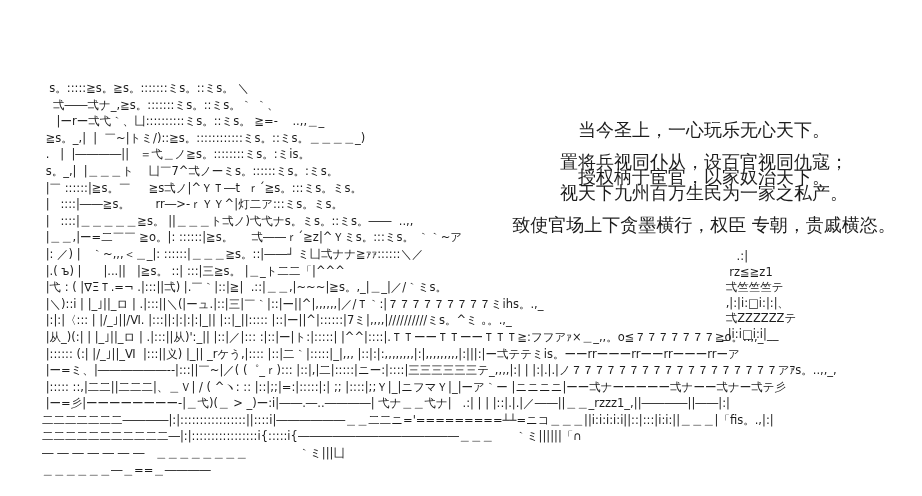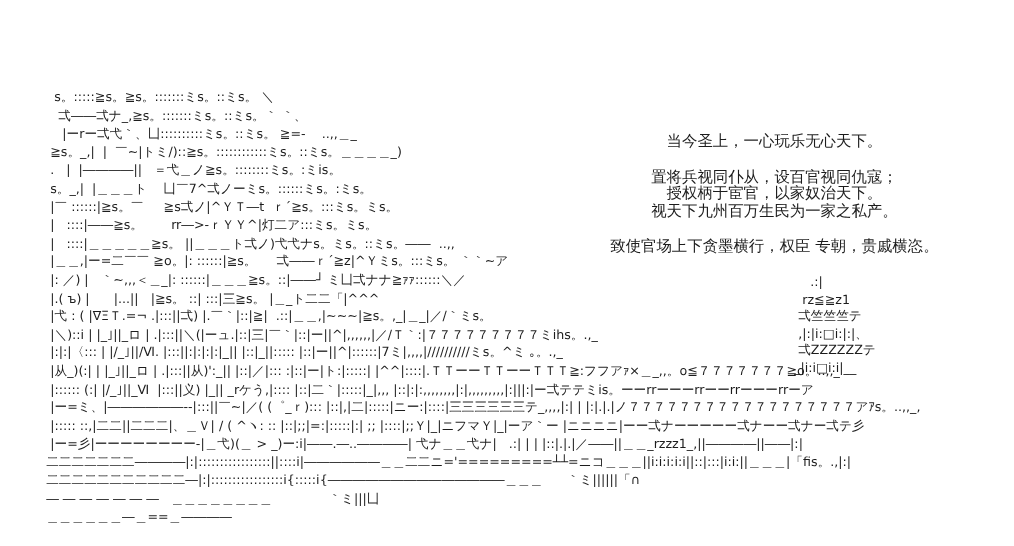--- a/index.html
+++ b/index.html
@@ -23,21 +23,21 @@
     letter-spacing: 0px;
   }
   #main-art  { left: 6px;  top: 44px; }
   #pagoda-art{ left: 686px; top: 213px; line-height: 15.5px; }
   .dialogue {
     position: absolute;
     left: 468px;
     top: 86px;
     width: 424px;
     text-align: center;
-    font-size: 14px;
+    font-size: 18px;
     line-height: 15.8px;
     color: #1c1c1c;
     white-space: pre;
     font-family: "DejaVu Sans", "Liberation Sans", sans-serif;
   }
 </style>
 </head>
 <body>
 
 <div class="canvas">

